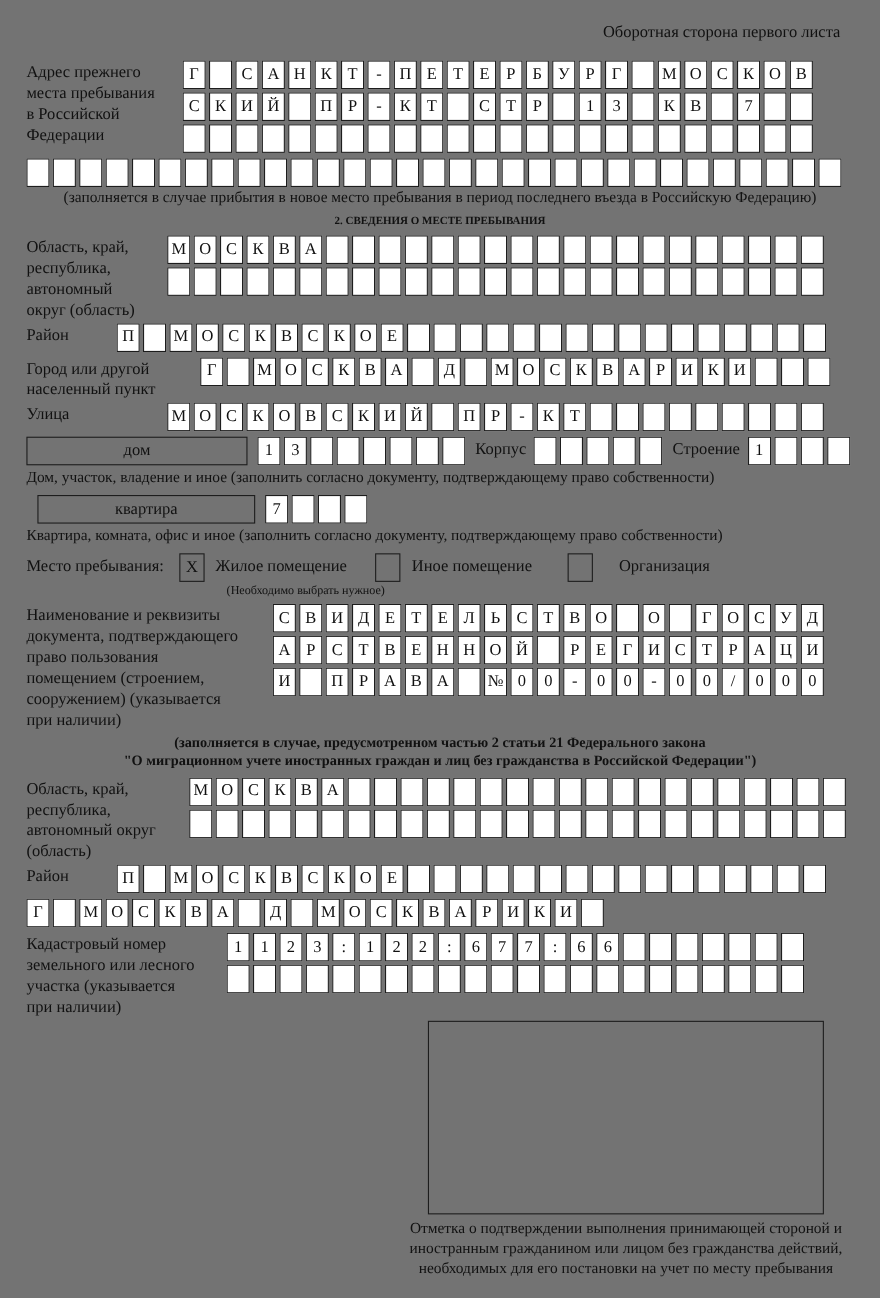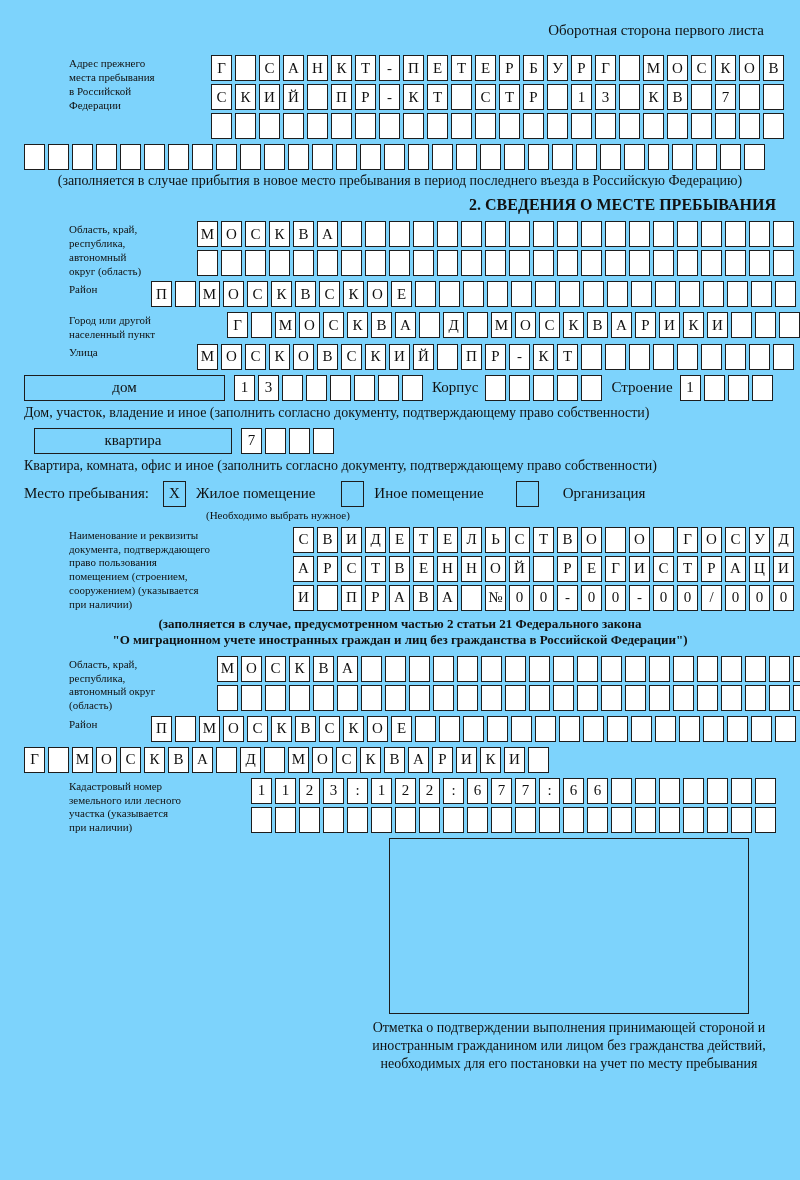--- a/index.html
+++ b/index.html
@@ -1,41 +1,41 @@
 <!DOCTYPE html>
 <html><head>
 <meta charset="utf-8">
 <style>
   html,body { margin:0; padding:0; background:#fff; }
   .page {
     width:800px; height:1180px; box-sizing:border-box;
     padding:6px 24px 0 24px;
-    font-family:"Liberation Serif", serif; color:#111; background:#7dd3fc;
+    font-family:"Liberation Serif", serif; color:#111; background:#737373;
     overflow:hidden;
   }
   .header { text-align:right; font-size:15px; padding:16px 12px 16px 0; }
   .frow { display:flex; align-items:flex-start; margin-bottom:2px; }
   .flabel {
-    font-size:11px; line-height:1.26; white-space:pre-line;
-    flex:none; padding-top:2px;margin-left:45px;
+    font-size:15px; line-height:1.26; white-space:pre-line;
+    flex:none; padding-top:2px;
   }
   .w140{width:142px} .w128{width:128px} .w82{width:82px} .w158{width:158px}
   .w222{width:224px} .w148{width:148px} .w182{width:182px}
   .rows { display:flex; flex-direction:column; }
   .boxrow { display:flex; flex:none; margin-bottom:3px; }
   .boxrow .box:last-child { margin-right:0; }
   .box {
     width:21px; height:26px; box-sizing:border-box; flex:none;
     border:1.6px solid #1d1d1d; margin-right:3px; background:#fff;
     display:flex; align-items:center; justify-content:center;
     font-size:15px; line-height:1;
   }
   .caption { font-size:14px; margin:1px 0 7px 0; }
   .caption.center { text-align:center; }
-  .sec-title { text-align:right; font-weight:bold; font-size:16px; margin:3px 0 7px 0; }
+  .sec-title { text-align:center; font-weight:bold; font-size:10px; margin:3px 0 7px 0; }
   .frect {
     border:1.3px solid #1d1d1d; height:26px; box-sizing:border-box; flex:none;
     display:flex; align-items:center; justify-content:center; font-size:15px;
   }
   .inline-lbl { font-size:15px; padding:4px 7px 0 9px; flex:none; }
   .dom-row { display:flex; align-items:flex-start; margin-bottom:1px; }
   .cb {
     width:23px; height:26px; box-sizing:border-box; flex:none;
     border:1.6px solid #1d1d1d; margin:0 10px 0 14px;
     display:flex; align-items:center; justify-content:center; font-size:15px;

